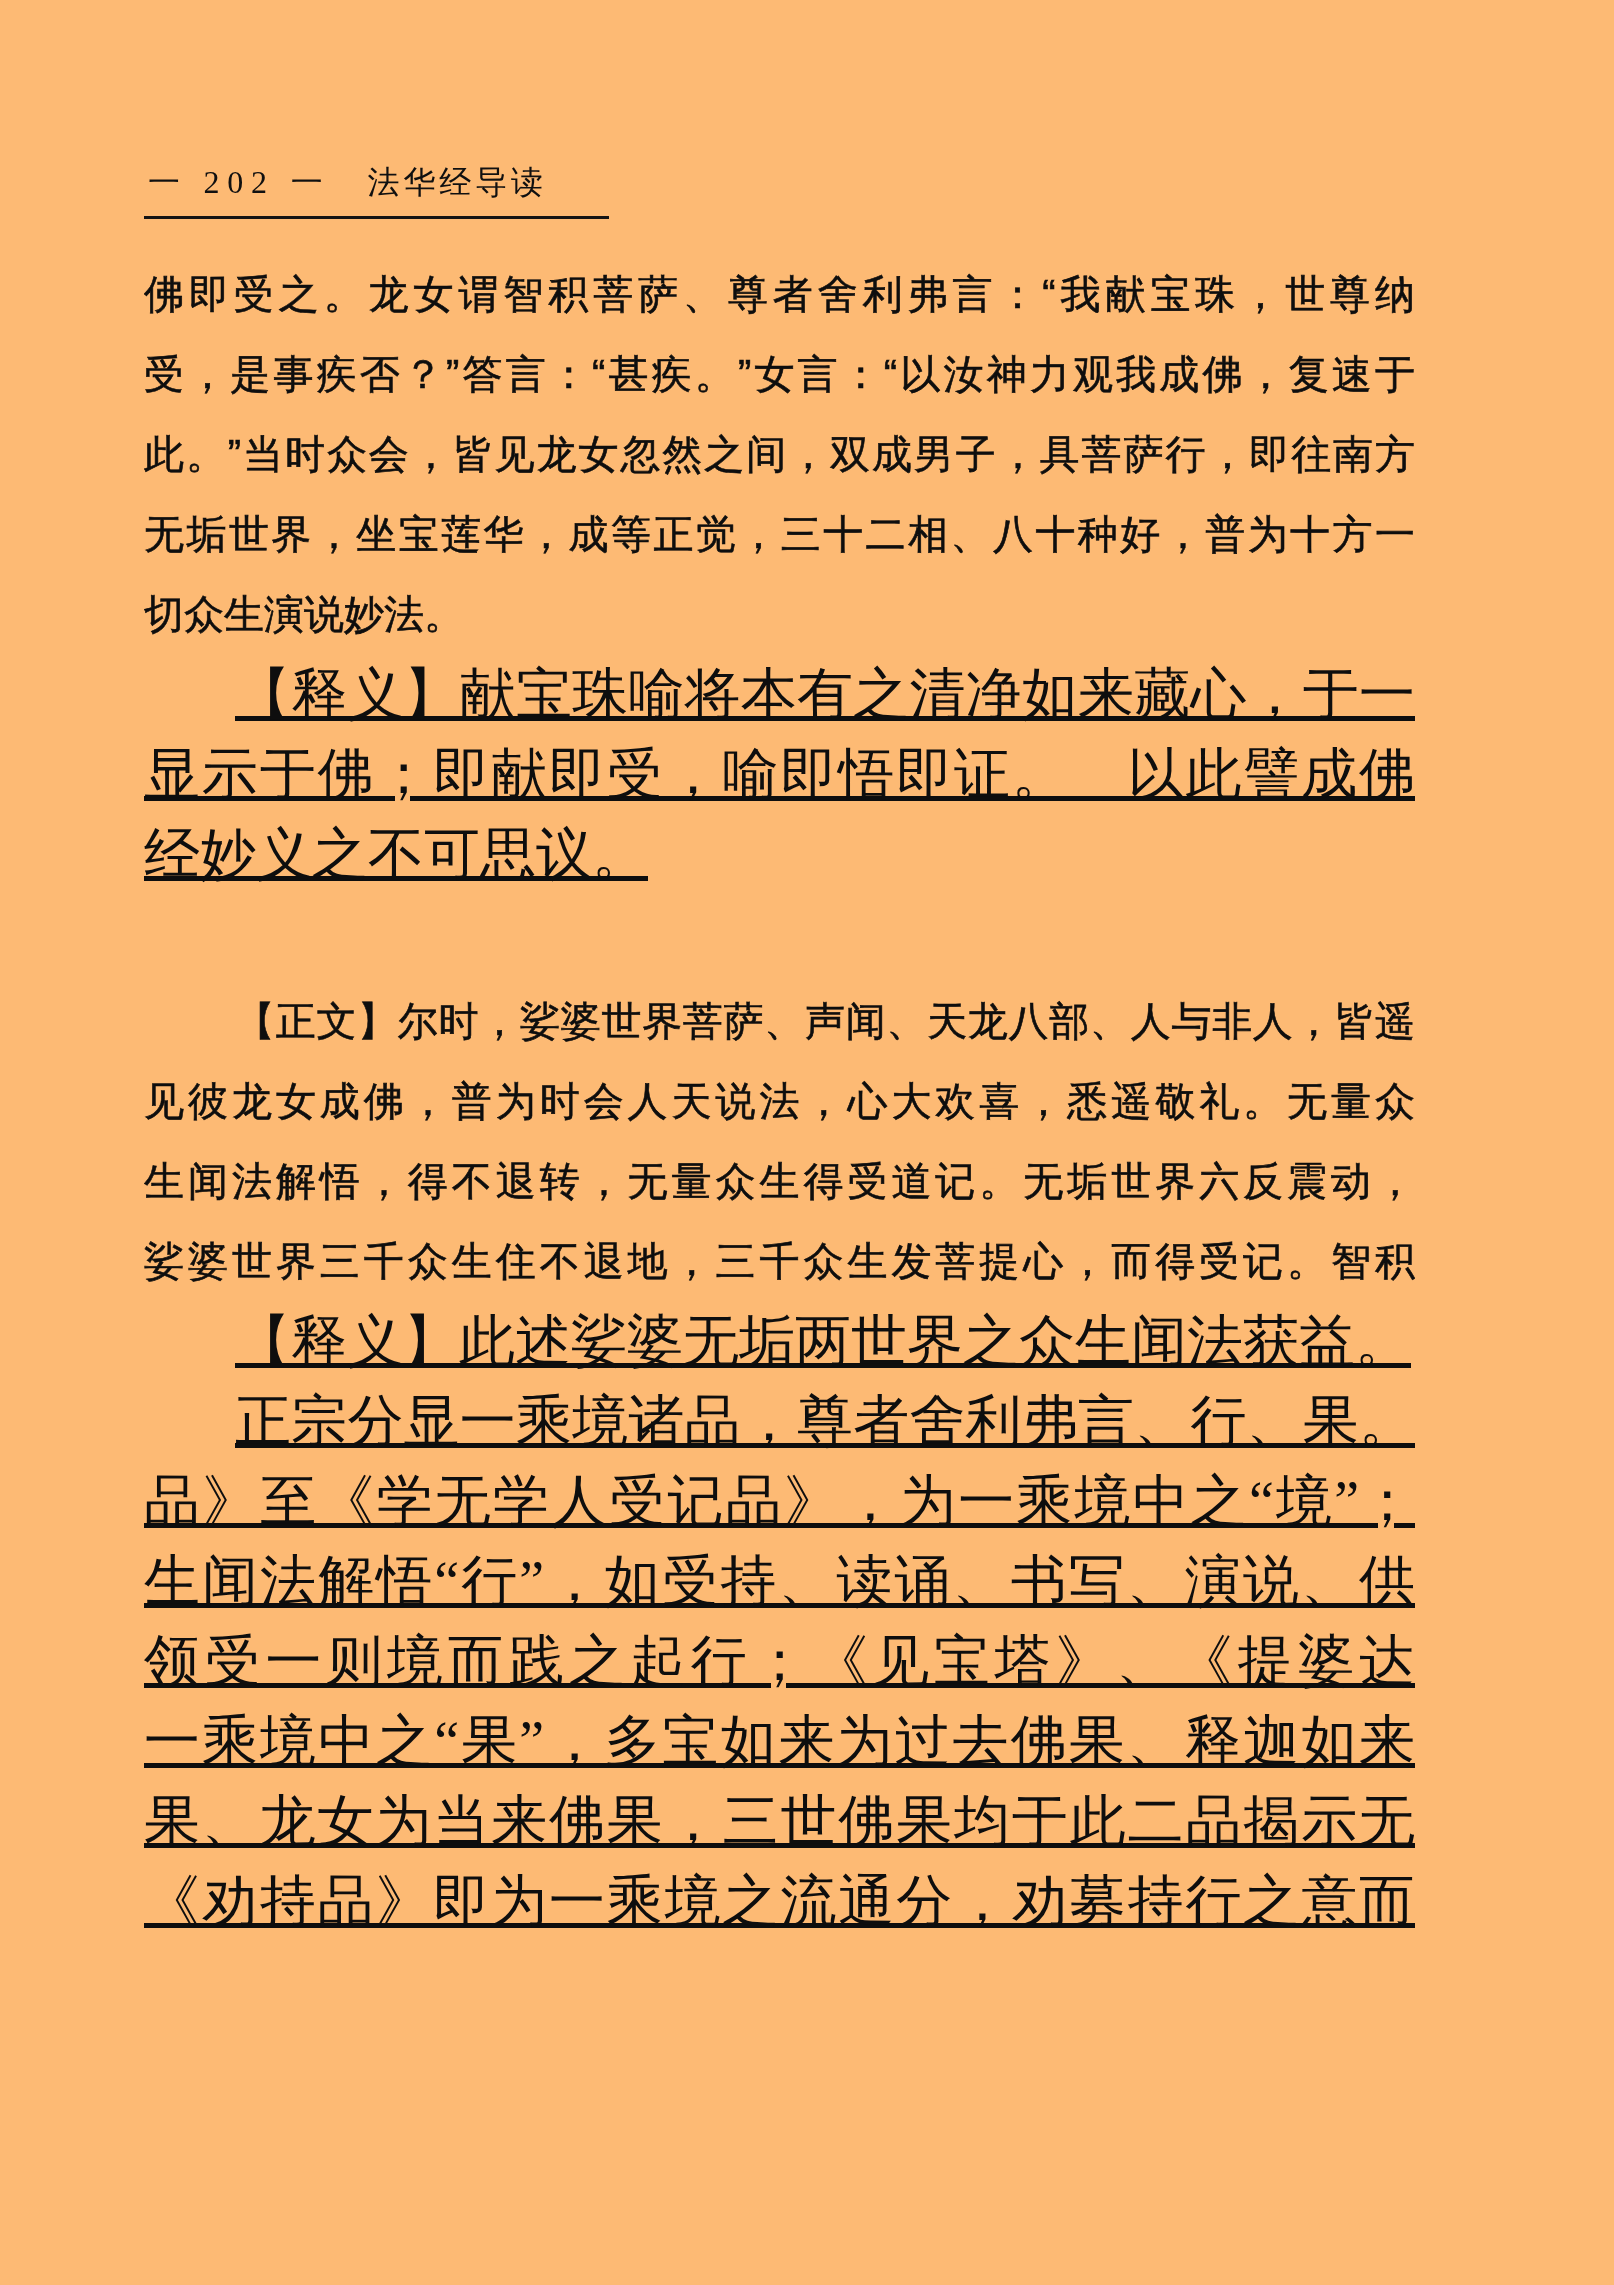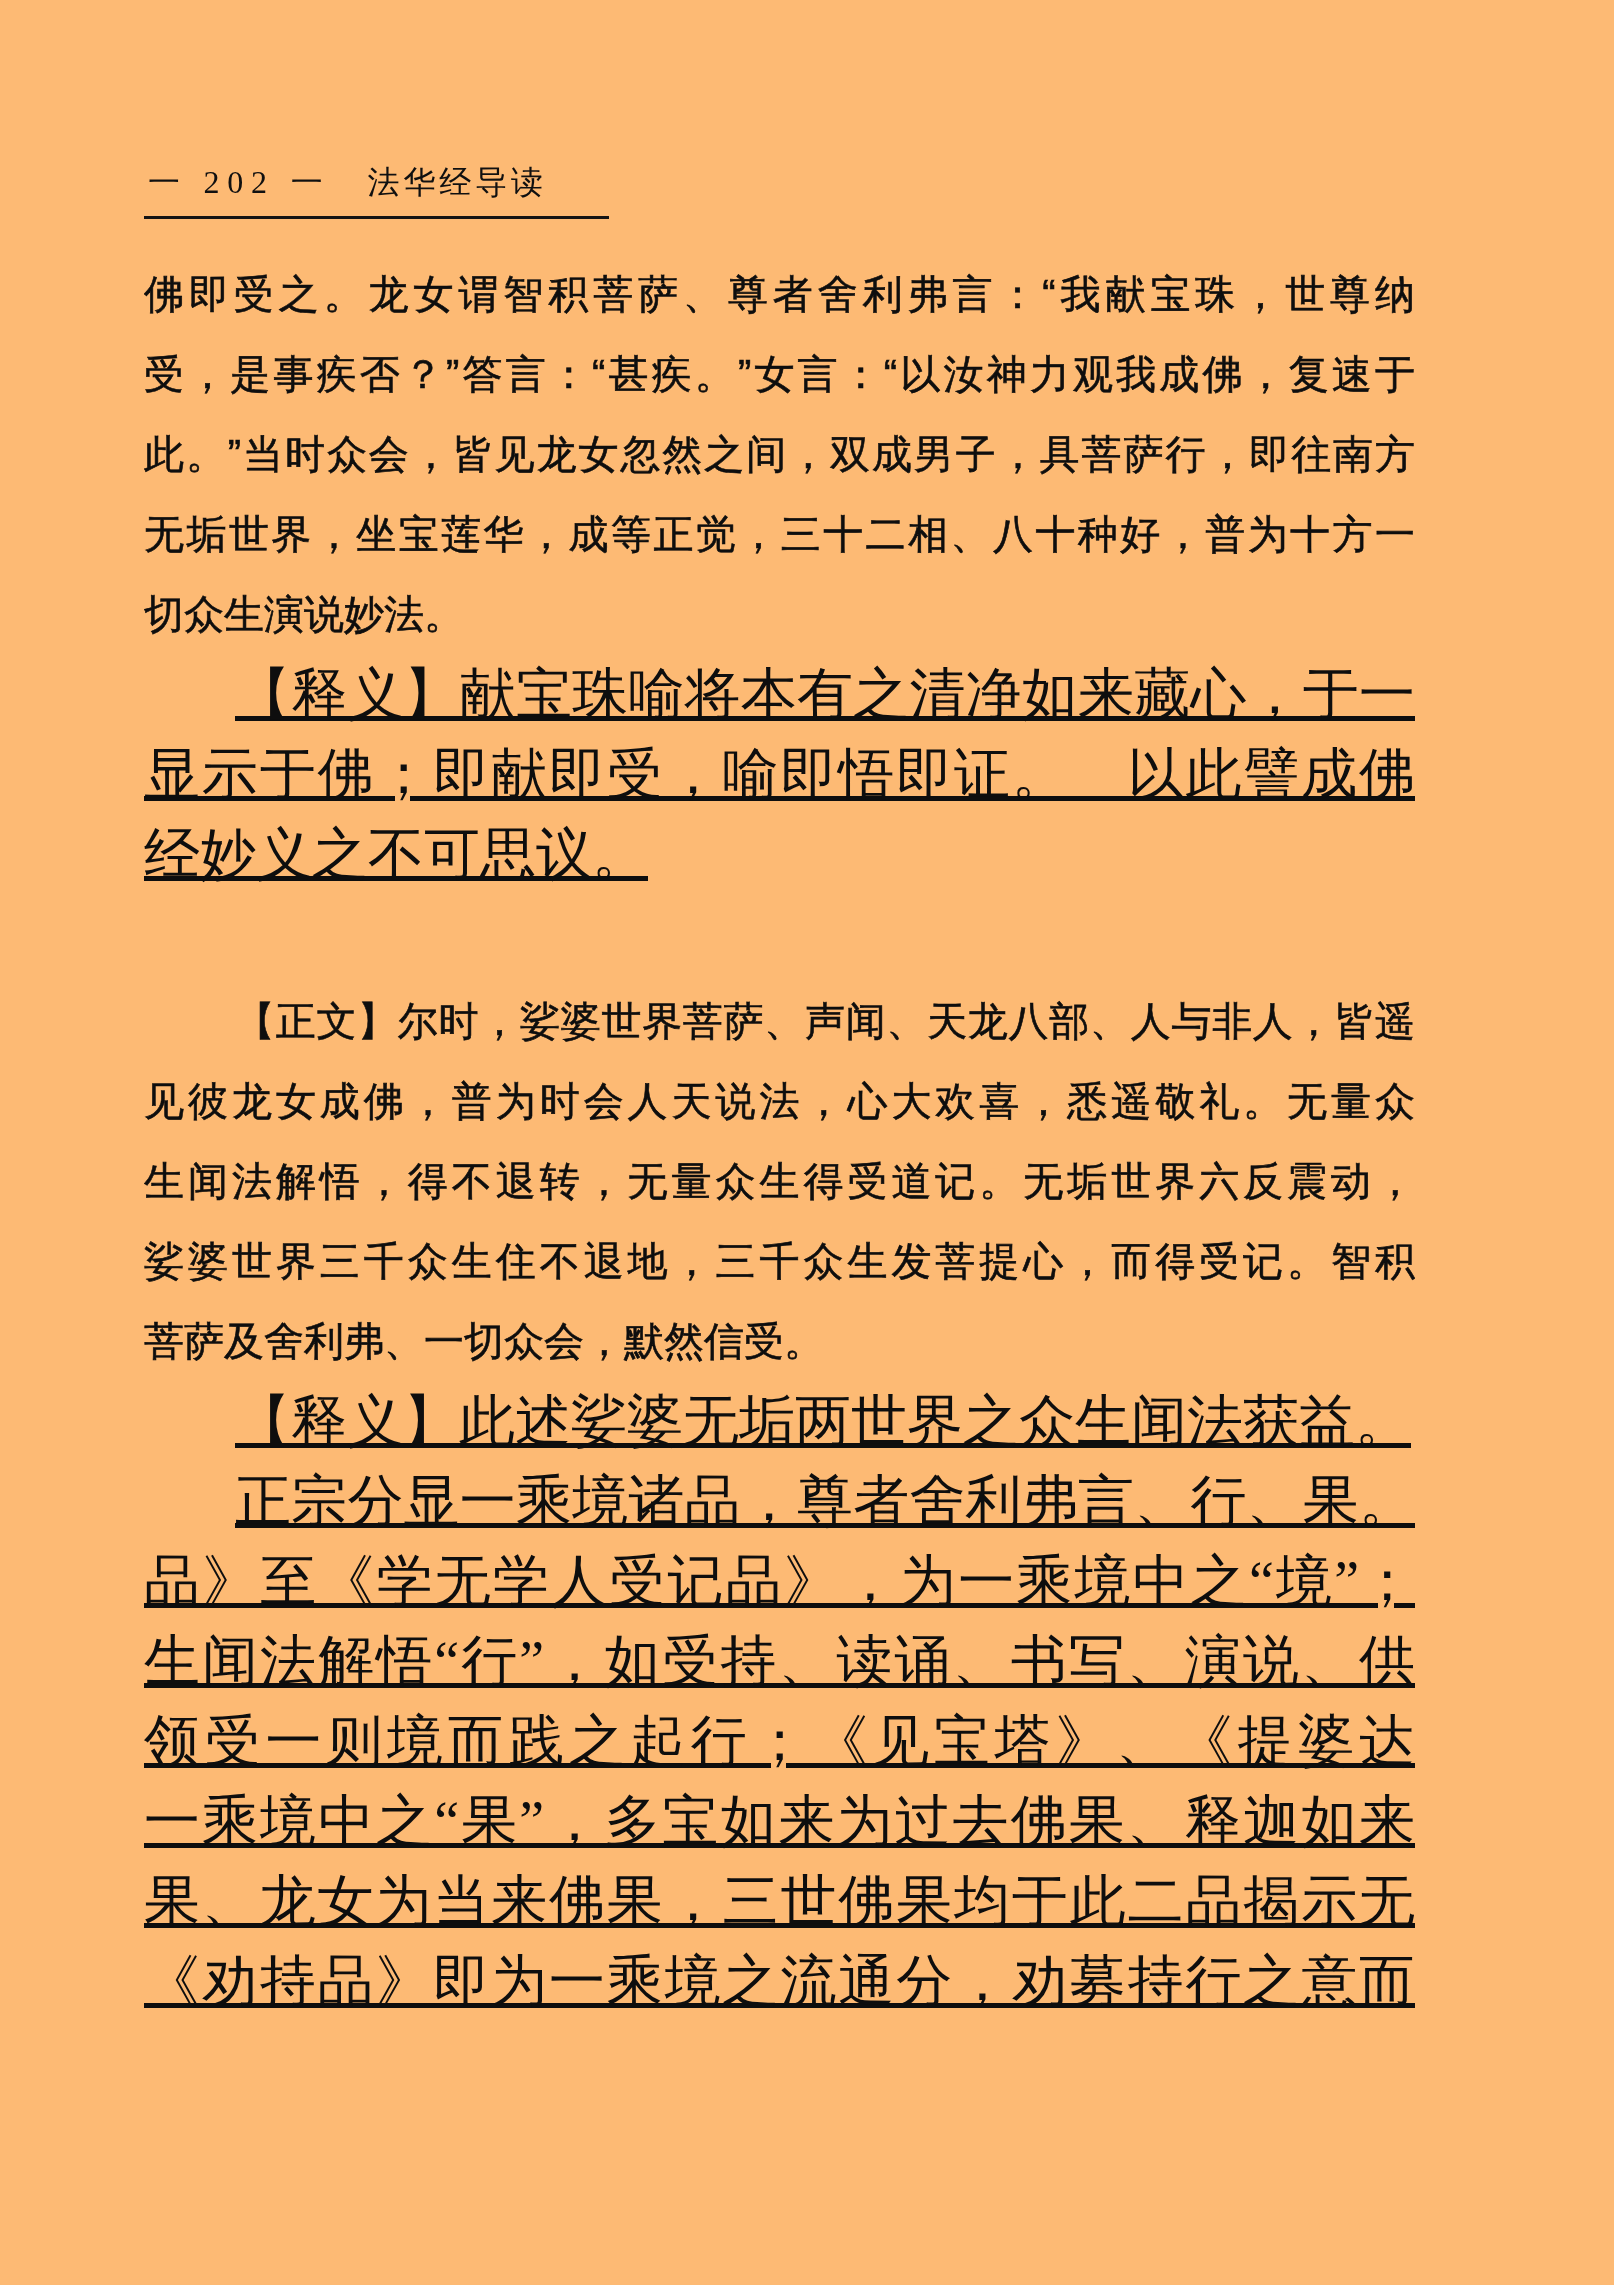--- a/index.html
+++ b/index.html
@@ -89,21 +89,20 @@
       <div class="para commentary">
         <div class="line indent-first">【释义】献宝珠喻将本有之清净如来藏心，于一刹那间</div>
         <div class="line">显示于佛；即献即受，喻即悟即证。　以此譬成佛之速，苟于</div>
         <div class="line last-line">经妙义之不可思议。</div>
       </div>
       <div class="para scripture gap-before">
         <div class="line indent-first">【正文】尔时，娑婆世界菩萨、声闻、天龙八部、人与非人，皆遥</div>
         <div class="line">见彼龙女成佛，普为时会人天说法，心大欢喜，悉遥敬礼。无量众</div>
         <div class="line">生闻法解悟，得不退转，无量众生得受道记。无垢世界六反震动，</div>
         <div class="line">娑婆世界三千众生住不退地，三千众生发菩提心，而得受记。智积</div>
-        <div class="line last-line">菩萨及舍利弗、一切众会，默然信受。</div>
       </div>
       <div class="para commentary">
         <div class="line indent-first last-line">【释义】此述娑婆无垢两世界之众生闻法获益。</div>
       </div>
       <div class="para commentary">
         <div class="line indent-first">正宗分显一乘境诸品，尊者舍利弗言、行、果。自《方便</div>
         <div class="line">品》至《学无学人受记品》，为一乘境中之“境”；《法师》一品，</div>
         <div class="line">生闻法解悟“行”，如受持、读诵、书写、演说、供养等，皆为</div>
         <div class="line">领受一则境而践之起行；《见宝塔》、《提婆达多》二品，即为</div>
         <div class="line">一乘境中之“果”，多宝如来为过去佛果、释迦如来为现在佛</div>

